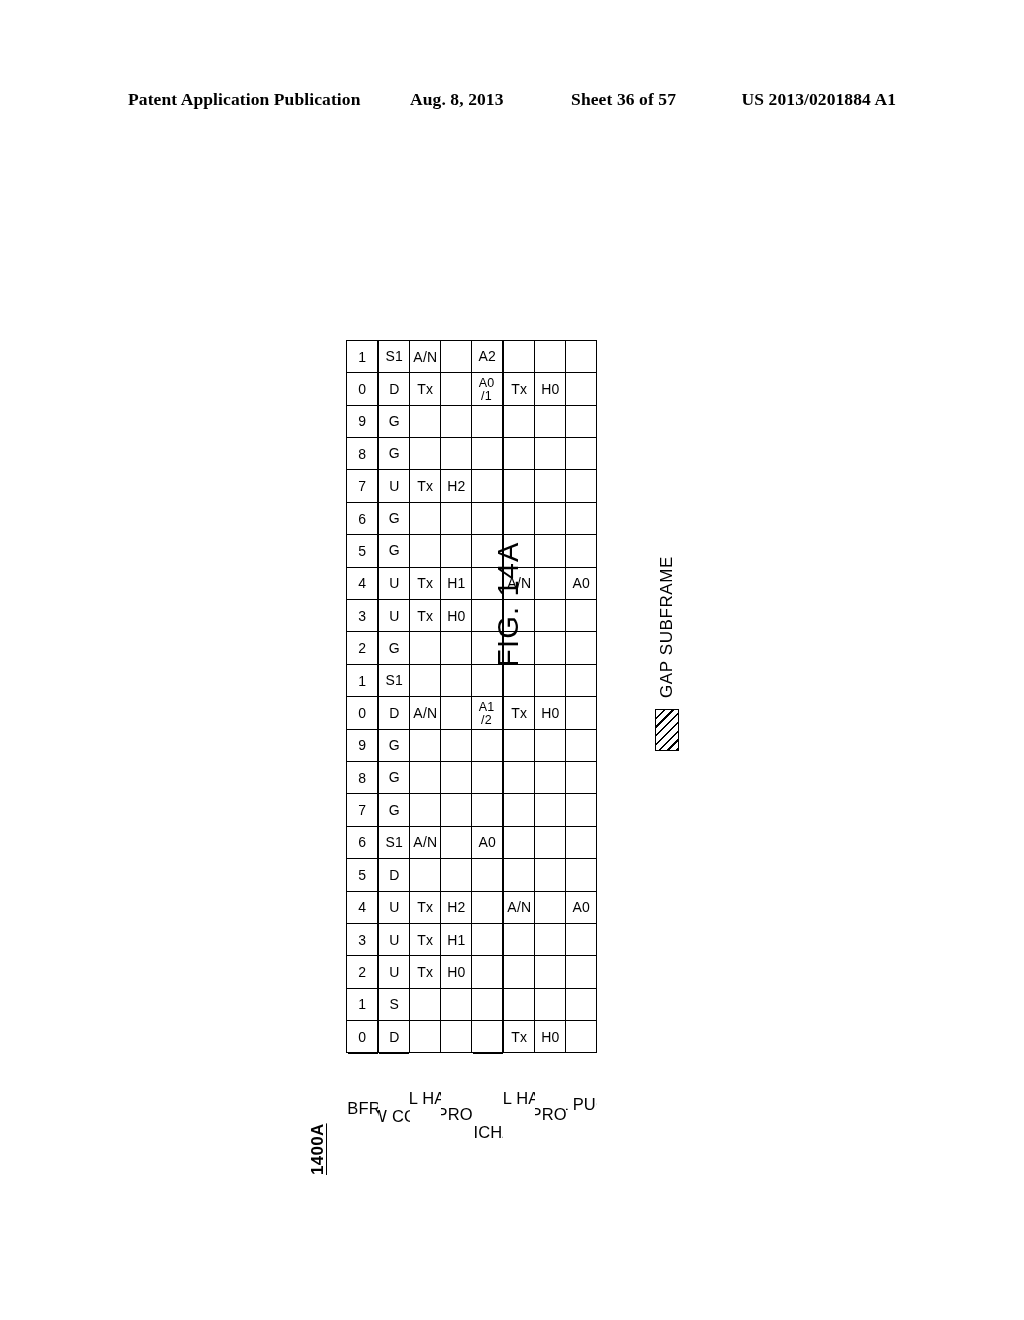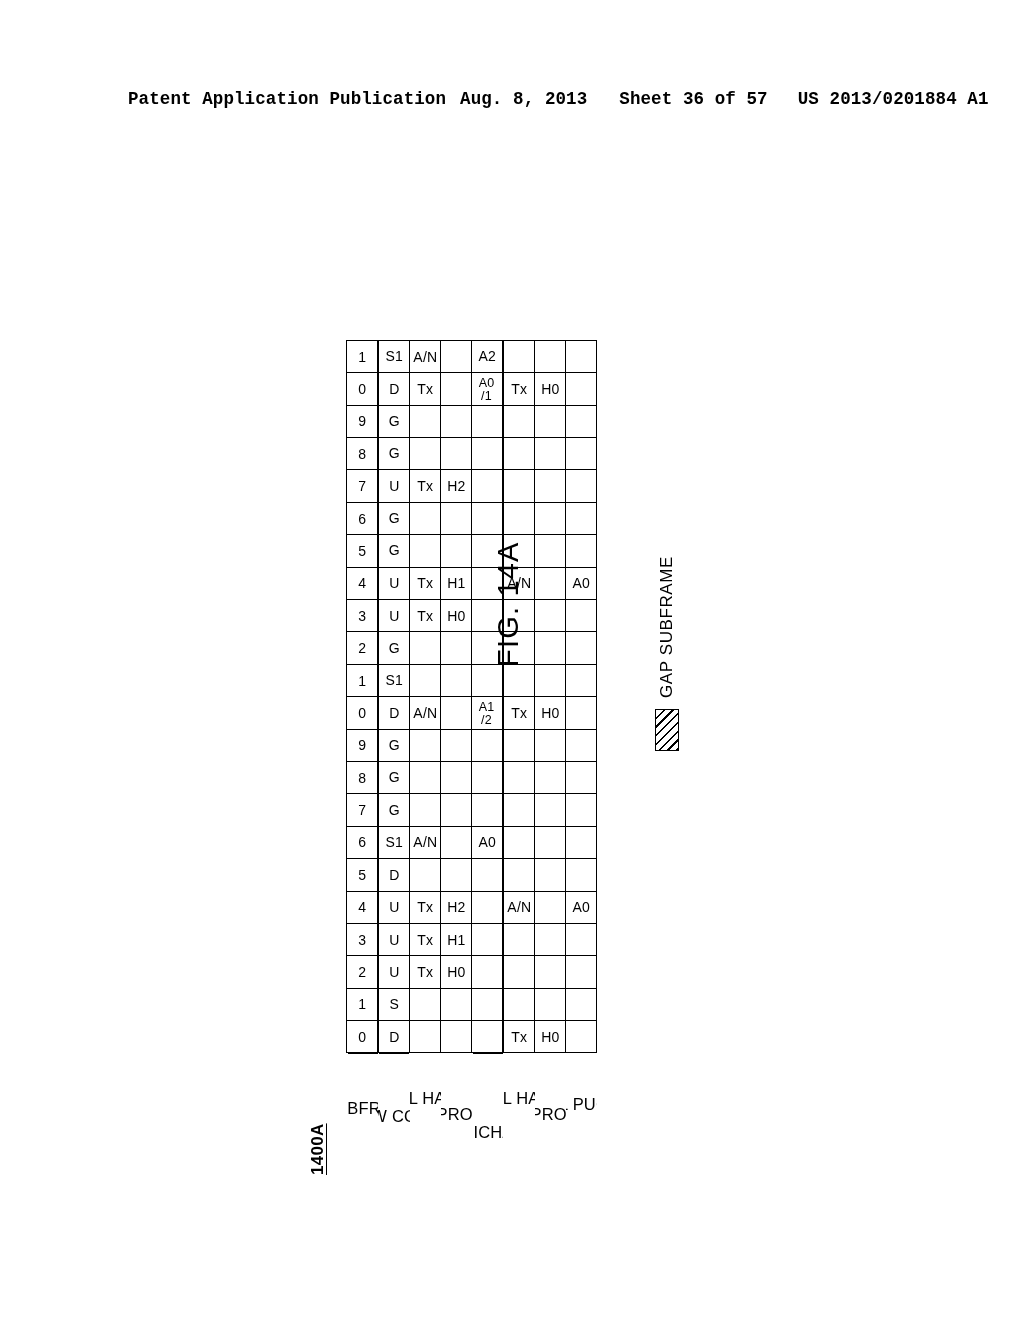--- a/index.html
+++ b/index.html
@@ -17,26 +17,27 @@
 
   
   #patent-header {
     position: absolute;
     top: 86px;
     left: 128px;
     width: 768px;
     height: 26px;
     display: flex;
     align-items: center;
-    font-family: Liberation Mono, monospace;
+    font-family: Liberation Serif, serif;
     font-weight: bold;
     font-size: 17.5px;
     letter-spacing: 0.1px;
     color: #000;
     white-space: nowrap;
+    justify-content: space-between;
   }
   #patent-header .h-pub   { }
   #patent-header .h-date  { margin-left: 14px; }
   #patent-header .h-sheet { margin-left: 32px; }
   #patent-header .h-num   { margin-left: 30px; }
 
   
   
   #figure-stage {
     position: absolute;

